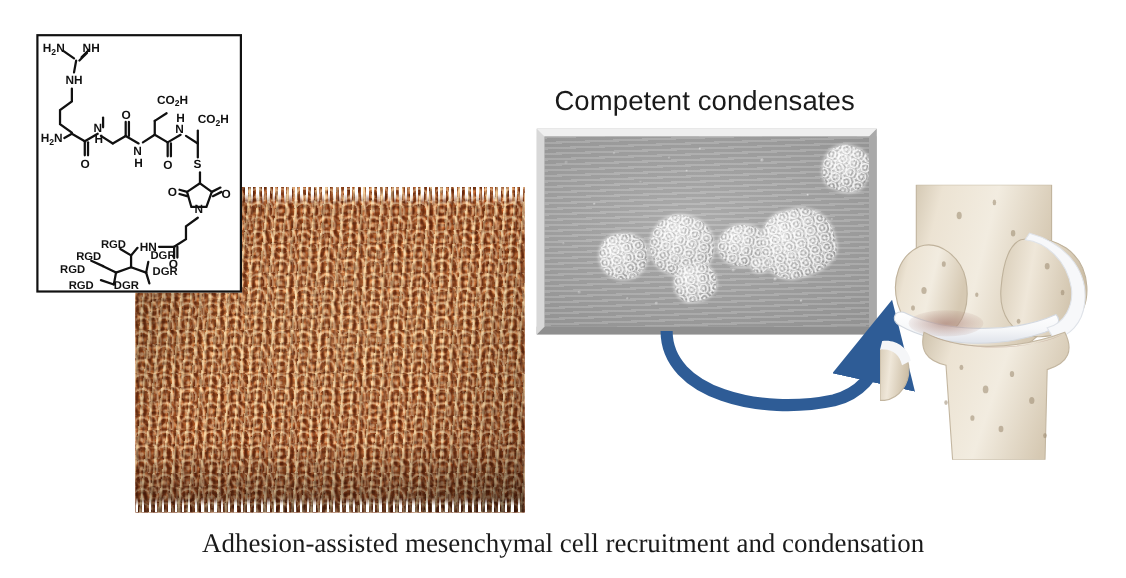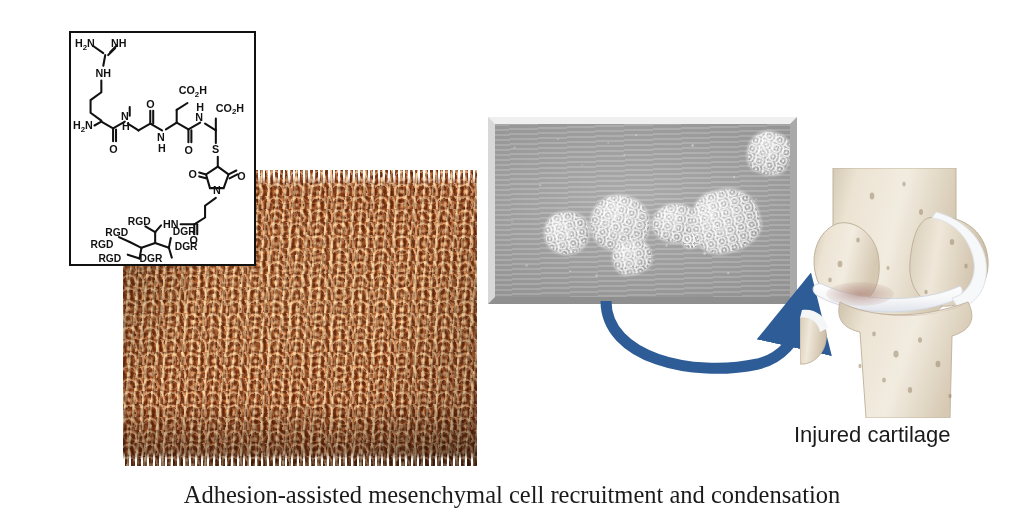--- a/index.html
+++ b/index.html
@@ -57,21 +57,21 @@
   #afm .edge-bot{
     position:absolute;left:0;right:0;bottom:0;height:14px;
     background:repeating-linear-gradient(90deg,#fff 0 2px, rgba(255,255,255,0) 2px 6px);
     -webkit-mask-image:linear-gradient(0deg,#000 0%,#000 45%,rgba(0,0,0,0) 100%);
             mask-image:linear-gradient(0deg,#000 0%,#000 45%,rgba(0,0,0,0) 100%);
   }
 
   
   #chem{
     position:absolute;left:33px;top:31px;width:187px;height:235px;
-    background:#fff;border:2px solid #111;box-sizing:border-box;margin-left:36px;
+    background:#fff;border:2px solid #111;box-sizing:border-box;
   }
   #chem svg{display:block;width:100%;height:100%;}
   .bond{stroke:#111;stroke-width:2.1;fill:none;stroke-linecap:round;}
   .atom{font-family:"Liberation Sans",sans-serif;font-weight:bold;fill:#111;}
 
   
   #micro{
     position:absolute;left:488px;top:117px;width:309px;height:187px;
     box-sizing:border-box;
     border-top:7px solid #efefef;
@@ -348,16 +348,16 @@
         <ellipse cx="110" cy="222" rx="2.2" ry="3"></ellipse>
           <ellipse cx="74" cy="166" rx="1.8" ry="2.4"></ellipse>
         <ellipse cx="150" cy="228" rx="1.7" ry="2.3"></ellipse>
           <ellipse cx="60" cy="198" rx="1.6" ry="2.2"></ellipse>
         <ellipse cx="126" cy="124" rx="1.7" ry="2.3"></ellipse>
           <ellipse cx="88" cy="100" rx="1.5" ry="2.1"></ellipse>
       </g>
     </svg>
   </div>
 
-  <div class="label" id="lbl-cartilage">Injured cartilage</div>
+  <div class="label" id="lbl-condensates">Competent condensates</div>
   <div class="label" id="caption">Adhesion-assisted mesenchymal cell recruitment and condensation</div>
 
 </div>
 
 </body></html>

